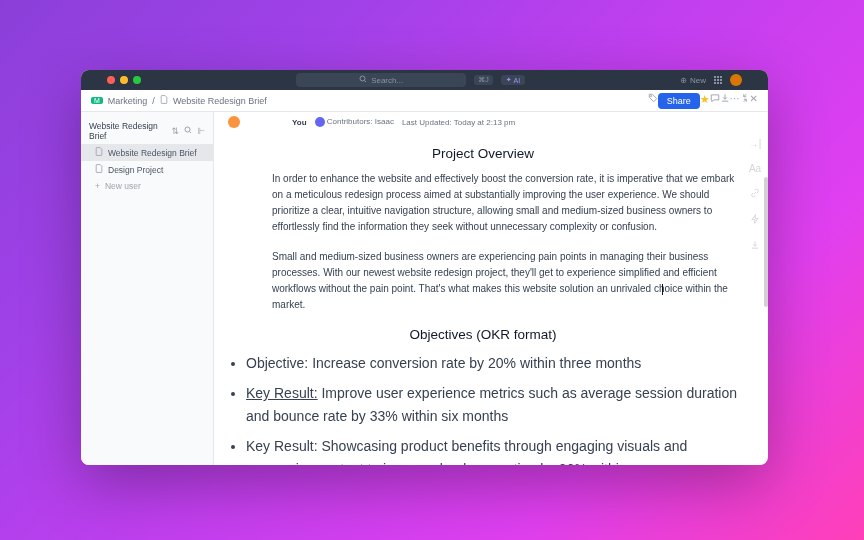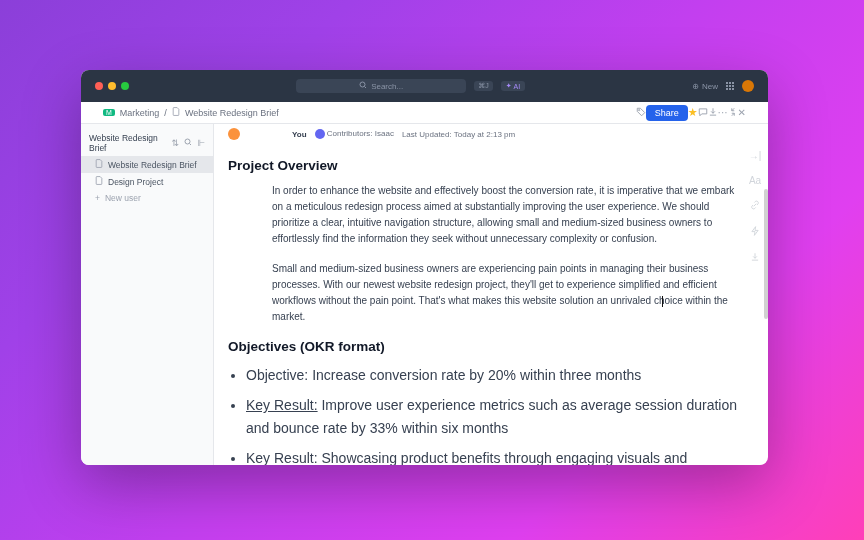--- a/index.html
+++ b/index.html
@@ -15,25 +15,25 @@
       left: 81px; top: 70px;
       width: 687px; height: 395px;
       background: #fff;
       border-radius: 8px;
       box-shadow: 0 20px 60px rgba(0,0,0,0.3);
       overflow: hidden;
       display: flex;
       flex-direction: column;
     }
     .titlebar {
-      height: 32px;
+      height: 20px;
       background: #2b3544;
       display: flex;
       align-items: center;
-      padding: 0 14px;
+      padding: 0 26px;
       gap: 5px;
     }
     .dot { width: 8px; height: 8px; border-radius: 50%; }
     .dot.r { background: #ff5f56; }
     .dot.y { background: #ffbd2e; }
     .dot.g { background: #27c93f; }
     .titlebar-center {
       flex: 1;
       display: flex;
       justify-content: center;
@@ -90,27 +90,27 @@
     }
     .grid-icon span { background: #8a94a6; }
     .avatar-sm { width: 12px; height: 12px; border-radius: 50%; background: #d97706; }
     
     .toolbar {
       height: 22px;
       background: #fff;
       border-bottom: 1px solid #e5e7eb;
       display: flex;
       align-items: center;
-      padding: 0 22px;
+      padding: 0 10px;
       font-size: 9px;
       color: #6b7280;
     }
     .bc { display: flex; align-items: center; gap: 5px; }
     .bc-badge { background: #10b981; color: #fff; padding: 0 3px; border-radius: 2px; font-size: 7px; }
-    .toolbar-right { margin-left: auto; display: flex; align-items: center; }
+    .toolbar-right { margin-left: auto; display: flex; align-items: flex-start; }
     .share-btn { background: #2563eb; color: #fff; padding: 3px 9px; border-radius: 4px; font-size: 9px; cursor: pointer; }
     .star { color: #fbbf24; font-size: 11px; }
     .tool-icon { color: #9ca3af; font-size: 10px; cursor: pointer; }
     
     .content {
       flex: 1;
       display: flex;
       overflow: hidden;
     }
     .sidebar {
@@ -153,21 +153,21 @@
       gap: 8px;
       padding: 4px 14px;
       font-size: 8px;
       color: #6b7280;
     }
     .av-you { width: 12px; height: 12px; border-radius: 50%; background: #fb923c; }
     .av-ctrb { width: 10px; height: 10px; border-radius: 50%; background: #6366f1; display: inline-block; vertical-align: middle; }
     .you-label { font-weight: 600; color: #374151; margin-left: 44px; }
     
     .doc-body { padding: 8px 30px 20px 14px; }
-    .doc-h2 { font-size: 13.5px; font-weight: 700; color: #111827; margin-bottom: 10px; margin-top: 6px; }
+    .doc-h2 { font-size: 13.5px; font-weight: 400; color: #111827; margin-bottom: 10px; margin-top: 6px; text-align: center; }
     .doc-p { font-size: 10px; line-height: 1.6; color: #374151; margin-bottom: 14px; margin-left: 44px; }
     .doc-ul { list-style: disc; padding-left: 18px; }
     .doc-li { font-size: 14px; line-height: 1.6; color: #374151; margin-bottom: 8px; }
     .underline { text-decoration: underline; }
     
     .right-rail {
       position: absolute;
       right: 4px;
       top: 26px;
       width: 18px;

